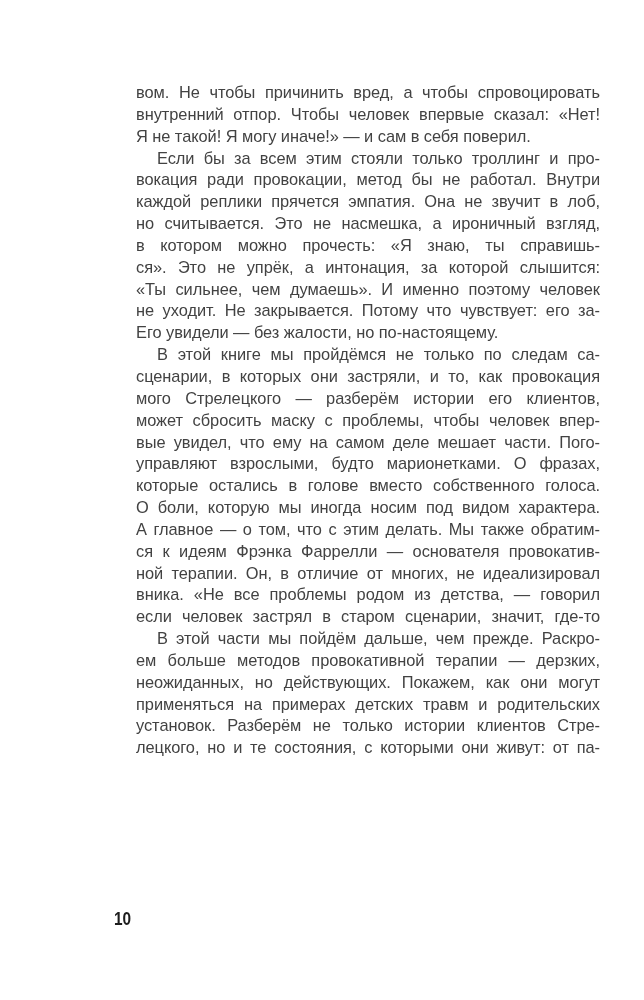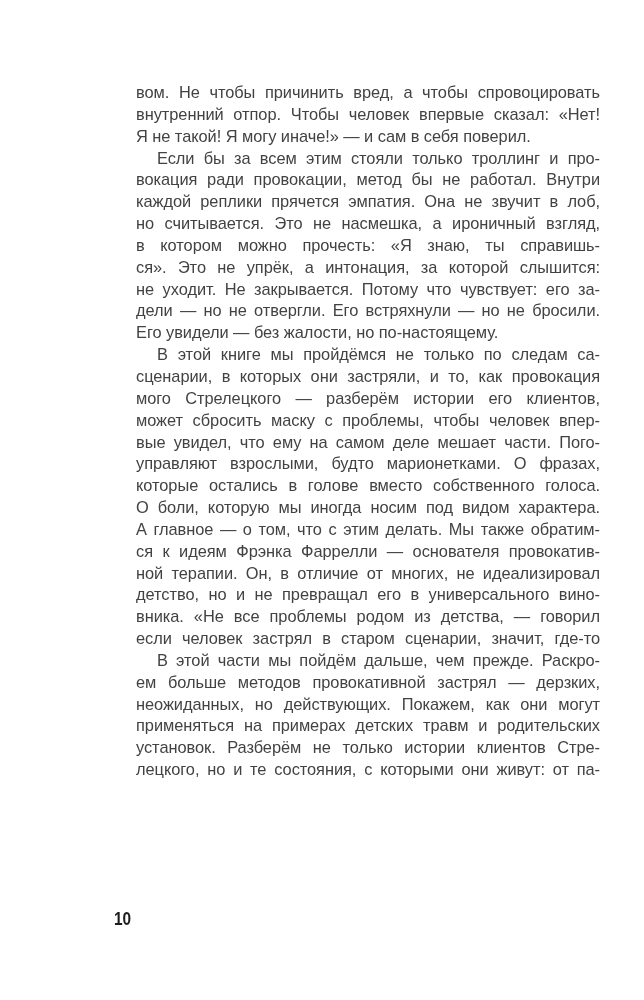--- a/index.html
+++ b/index.html
@@ -58,38 +58,37 @@
   <div class="text-block" id="text-block">
       <div class="line">вом. Не чтобы причинить вред, а чтобы спровоцировать</div>
       <div class="line">внутренний отпор. Чтобы человек впервые сказал: «Нет!</div>
       <div class="line para-end">Я не такой! Я могу иначе!» — и сам в себя поверил.</div>
       <div class="line indent">Если бы за всем этим стояли только троллинг и про-</div>
       <div class="line">вокация ради провокации, метод бы не работал. Внутри</div>
       <div class="line">каждой реплики прячется эмпатия. Она не звучит в лоб,</div>
       <div class="line">но считывается. Это не насмешка, а ироничный взгляд,</div>
       <div class="line">в котором можно прочесть: «Я знаю, ты справишь-</div>
       <div class="line">ся». Это не упрёк, а интонация, за которой слышится:</div>
+      <div class="line">«Ты сильнее, чем думаешь». И именно поэтому человек</div>
       <div class="line">не уходит. Не закрывается. Потому что чувствует: его за-</div>
-      <div class="line">дели — но не отвергли. Его встряхнули — но не бросили.</div>
       <div class="line para-end">Его увидели — без жалости, но по-настоящему.</div>
       <div class="line indent">В этой книге мы пройдёмся не только по следам са-</div>
       <div class="line">сценарии, в которых они застряли, и то, как провокация</div>
       <div class="line">мого Стрелецкого — разберём истории его клиентов,</div>
       <div class="line">может сбросить маску с проблемы, чтобы человек впер-</div>
       <div class="line">вые увидел, что ему на самом деле мешает части. Пого-</div>
       <div class="line">управляют взрослыми, будто марионетками. О фразах,</div>
       <div class="line">которые остались в голове вместо собственного голоса.</div>
       <div class="line">О боли, которую мы иногда носим под видом характера.</div>
       <div class="line">А главное — о том, что с этим делать. Мы также обратим-</div>
       <div class="line">ся к идеям Фрэнка Фаррелли — основателя провокатив-</div>
       <div class="line">ной терапии. Он, в отличие от многих, не идеализировал</div>
-      <div class="line">детство, но и не превращал его в универсального вино-</div>
       <div class="line">вника. «Не все проблемы родом из детства, — говорил</div>
       <div class="line">если человек застрял в старом сценарии, значит, где-то</div>
       <div class="line indent">В этой части мы пойдём дальше, чем прежде. Раскро-</div>
-      <div class="line">ем больше методов провокативной застрял — дерзких,</div>
+      <div class="line">ем больше методов провокативной терапии — дерзких,</div>
       <div class="line">неожиданных, но действующих. Покажем, как они могут</div>
       <div class="line">применяться на примерах детских травм и родительских</div>
       <div class="line">установок. Разберём не только истории клиентов Стре-</div>
       <div class="line">лецкого, но и те состояния, с которыми они живут: от па-</div>
     </div>
   <div class="page-number">10</div>
 </div>
 
 </body></html>

